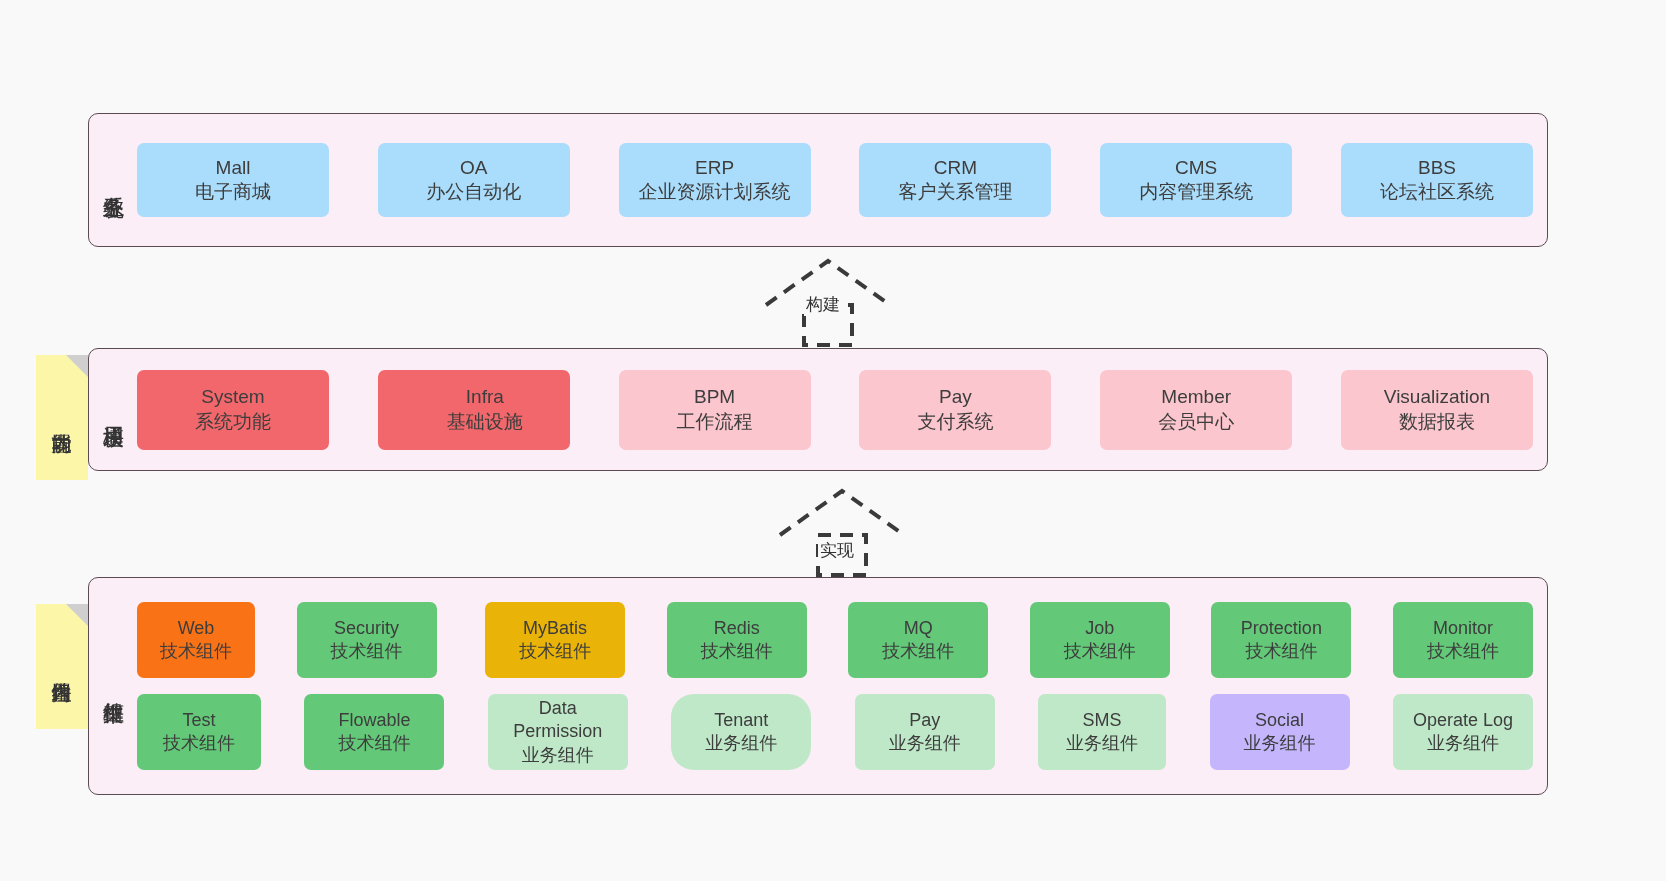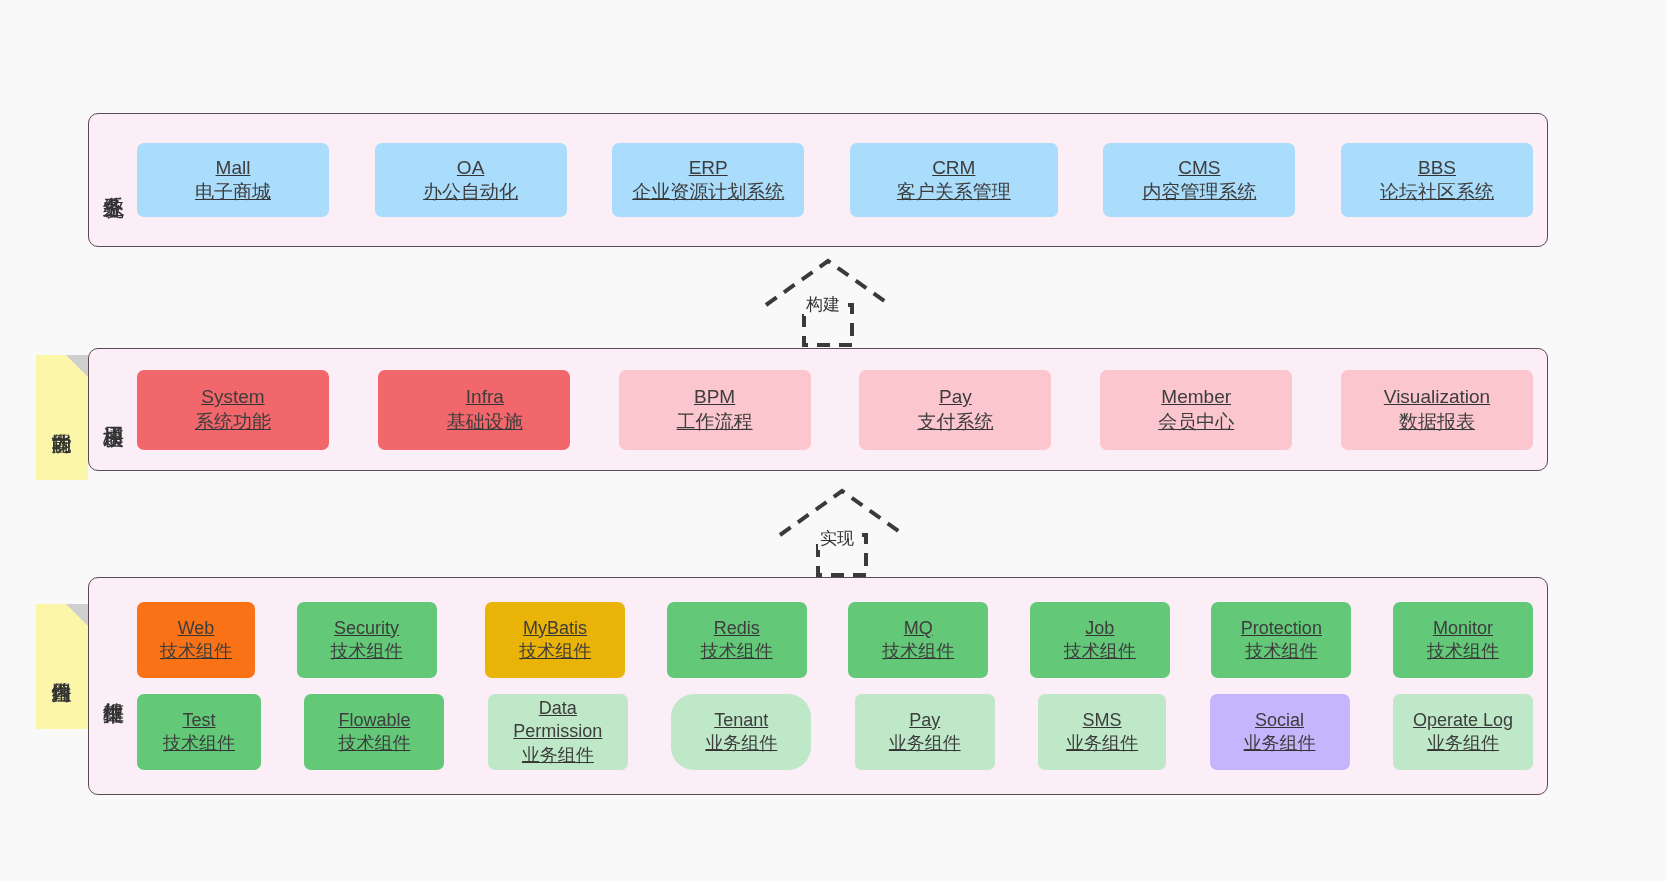--- a/index.html
+++ b/index.html
@@ -37,21 +37,20 @@
     text-orientation:upright;
     white-space:nowrap;
     padding:4px 0;
   }
   .layer-body{
     flex:1 1 auto;
     display:flex;
     align-items:center;
     padding:0 14px 0 0;
     box-sizing:border-box;
-    text-decoration:underline;
   }
 
   
   .card{
     border-radius:7px;
     display:flex;
     flex-direction:column;
     align-items:center;
     justify-content:center;
     text-align:center;
@@ -138,21 +137,21 @@
         <div class="card" style="background:#aadcfb;width:192px;">
           <span class="t1">OA</span>
           <span class="t2">办公自动化</span>
         </div>
 
         <div class="card" style="background:#aadcfb;width:192px;">
           <span class="t1">ERP</span>
           <span class="t2">企业资源计划系统</span>
         </div>
 
-        <div class="card" style="background:#aadcfb;width:208px;">
+        <div class="card" style="background:#aadcfb;width:192px;">
           <span class="t1">CRM</span>
           <span class="t2">客户关系管理</span>
         </div>
 
         <div class="card" style="background:#aadcfb;width:192px;">
           <span class="t1">CMS</span>
           <span class="t2">内容管理系统</span>
         </div>
 
         <div class="card" style="background:#aadcfb;width:192px;">
@@ -214,21 +213,21 @@
 
       </div>
     </div>
   </div>
 
   <div class="arrow" id="arrow-implement" style="left:772px;top:487px;width:140px;height:88px;">
     <svg width="140" height="88" viewBox="0 0 140 88">
       <path d="M8 48 L70 4 L132 48" fill="none" stroke="#3a3a3a" stroke-width="4" stroke-dasharray="13,9" stroke-linecap="butt"></path>
       <path d="M46 48 L94 48 L94 88 L46 88 L46 48" fill="none" stroke="#3a3a3a" stroke-width="4" stroke-dasharray="13,9"></path>
     </svg>
-    <span class="alabel" style="left:46px;top:40px;">实现</span>
+    <span class="alabel" style="left:46px;top:52px;">实现</span>
   </div>
 
   <div class="note" style="left:36px;top:604px;width:52px;height:125px;">
     <span class="fold"></span>
     <span>内置组件</span>
   </div>
 
   <div class="layer" id="layer-framework" style="left:88px;top:577px;width:1460px;height:218px;">
     <div class="layer-title">框架组件</div>
     <div class="layer-body">

